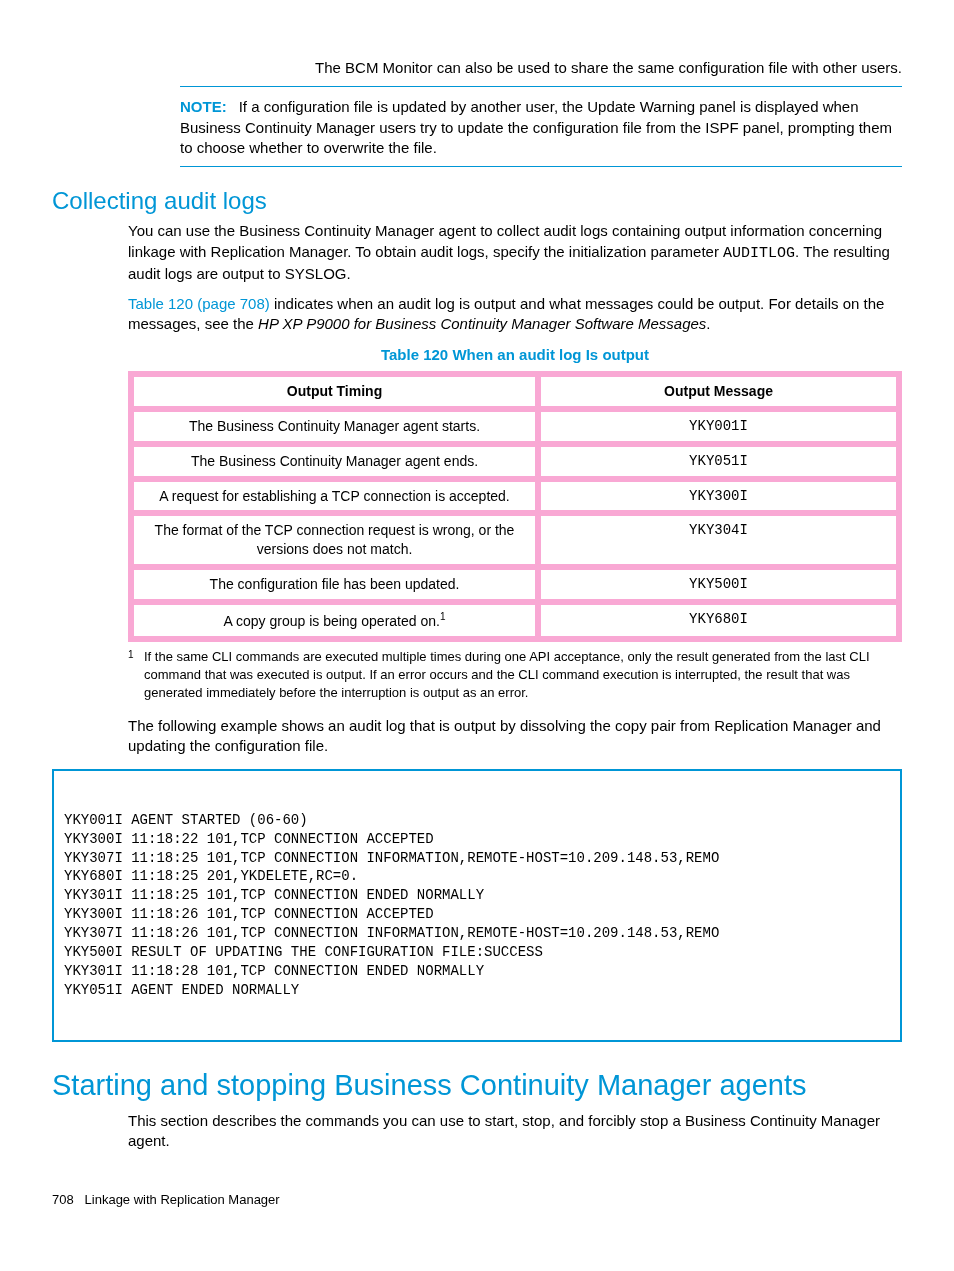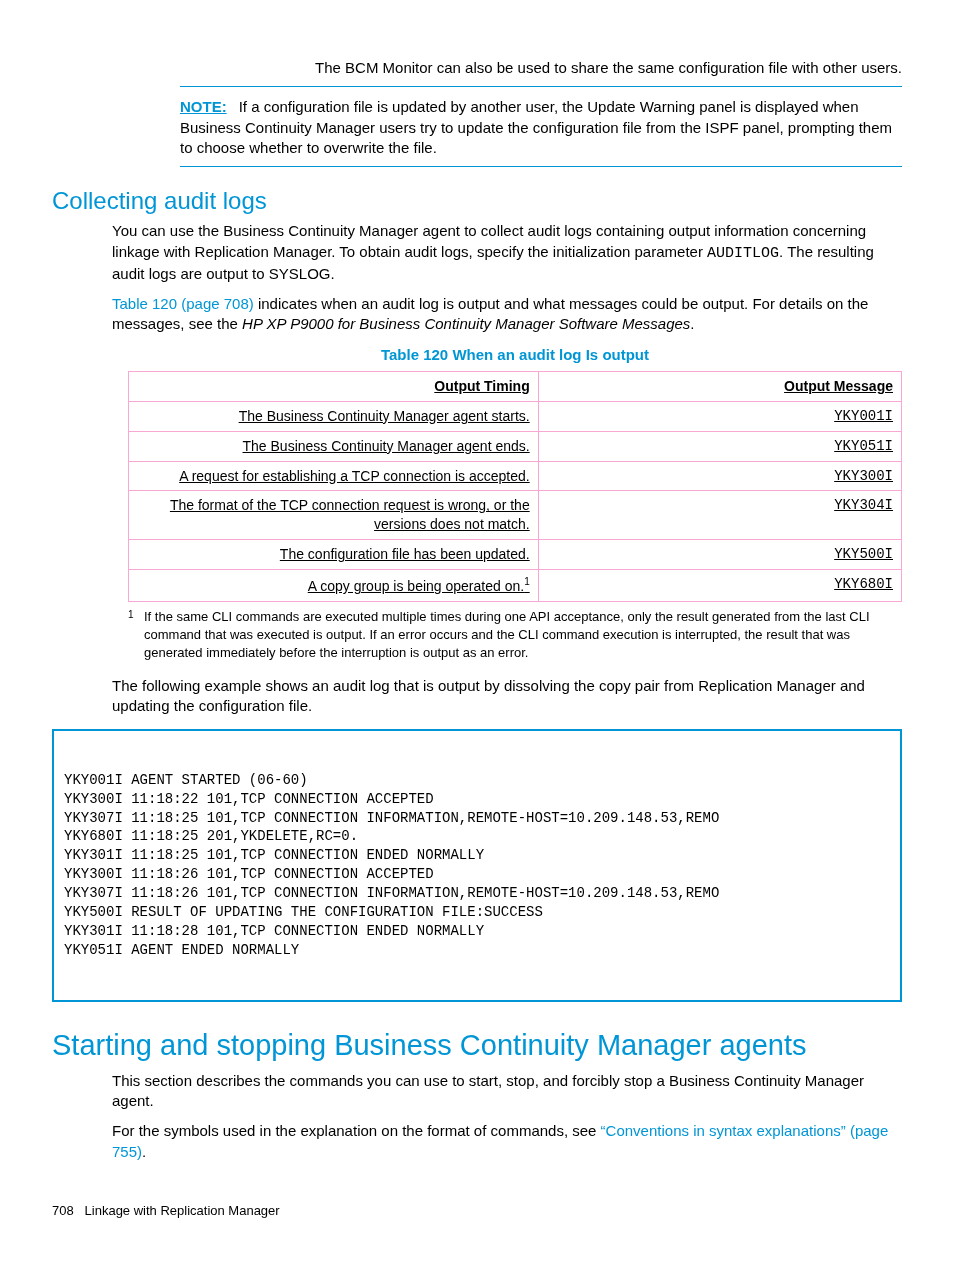--- a/index.html
+++ b/index.html
@@ -13,53 +13,52 @@
     padding: 58px 52px 40px 52px;
   }
   .intro-block { margin-left: 128px; margin-bottom: 8px; text-align: right; }
   .note-block {
     margin-left: 128px;
     border-top: 1.5px solid #0096d6;
     border-bottom: 1.5px solid #0096d6;
     padding: 6px 0 8px 0;
     margin-bottom: 18px;
   }
-  .note-label { color: #0096d6; font-weight: bold; padding-right: 12px; text-decoration: underline; }
+  .note-label { color: #0096d6; font-weight: bold; padding-right: 12px; }
   h2.sec-head {
     color: #0096d6;
     font-weight: normal;
     font-size: 24px;
     margin: 8px 0 4px 0;
   }
   h1.sec-head-lg {
     color: #0096d6;
     font-weight: normal;
     font-size: 29px;
     margin: 24px 0 6px 0;
   }
-  .body-indent { margin-left: 60px; margin-bottom: 10px; }
+  .body-indent { margin-left: 76px; margin-bottom: 10px; }
   .body-indent p { margin-bottom: 10px; }
   .mono { font-family: "Courier New", Courier, monospace; font-size: 15px; }
   .link { color: #0096d6; }
   .link-quoted { color: #0096d6; }
   .table-caption { color: #0096d6; font-weight: bold; font-size: 15px; margin: 6px 0 6px 76px; text-align: center; }
   table.data {
     width: calc(100% - 76px);
     margin-left: 76px;
     border-collapse: collapse;
     border: 1px solid #888;
     font-size: 14px;
     margin-bottom: 6px;
   }
   table.data th, table.data td {
-    border: 1px solid #f9a8d4;
+    border: 6px solid #f9a8d4;
     padding: 5px 8px;
-    text-align: right;
+    text-align: center;
     vertical-align: top;
-    text-decoration: underline;
   }
   table.data th { font-weight: bold; }
   table.data td.msg { font-family: "Courier New", monospace; font-size: 14px; margin-left: 32px; }
   .footnote { margin-left: 76px; font-size: 13px; line-height: 1.4; margin-bottom: 14px; display: flex; }
   .footnote sup { flex: 0 0 16px; font-size: 10px; }
   .code-box {
     border: 2px solid #0096d6;
     padding: 40px 10px;
     margin: 12px 0 12px 0;
     font-family: "Courier New", monospace;
@@ -149,20 +148,17 @@
 YKY300I 11:18:26 101,TCP CONNECTION ACCEPTED
 YKY307I 11:18:26 101,TCP CONNECTION INFORMATION,REMOTE-HOST=10.209.148.53,REMO
 YKY500I RESULT OF UPDATING THE CONFIGURATION FILE:SUCCESS
 YKY301I 11:18:28 101,TCP CONNECTION ENDED NORMALLY
 YKY051I AGENT ENDED NORMALLY</div>
 
 <h1 class="sec-head-lg">Starting and stopping Business Continuity Manager agents</h1>
 
 <div class="body-indent">
   <p>This section describes the commands you can use to start, stop, and forcibly stop a Business Continuity Manager agent.</p>
-  <p>
-    <span>For the symbols used in the explanation on the format of commands, see </span><span class="link-quoted">“Conventions in syntax explanations” (page 755)</span><span>.</span>
-  </p>
 </div>
 
 <div class="page-footer">
   <span>708</span>&nbsp;&nbsp;&nbsp;<span>Linkage with Replication Manager</span>
 </div>
 
 </body></html>

